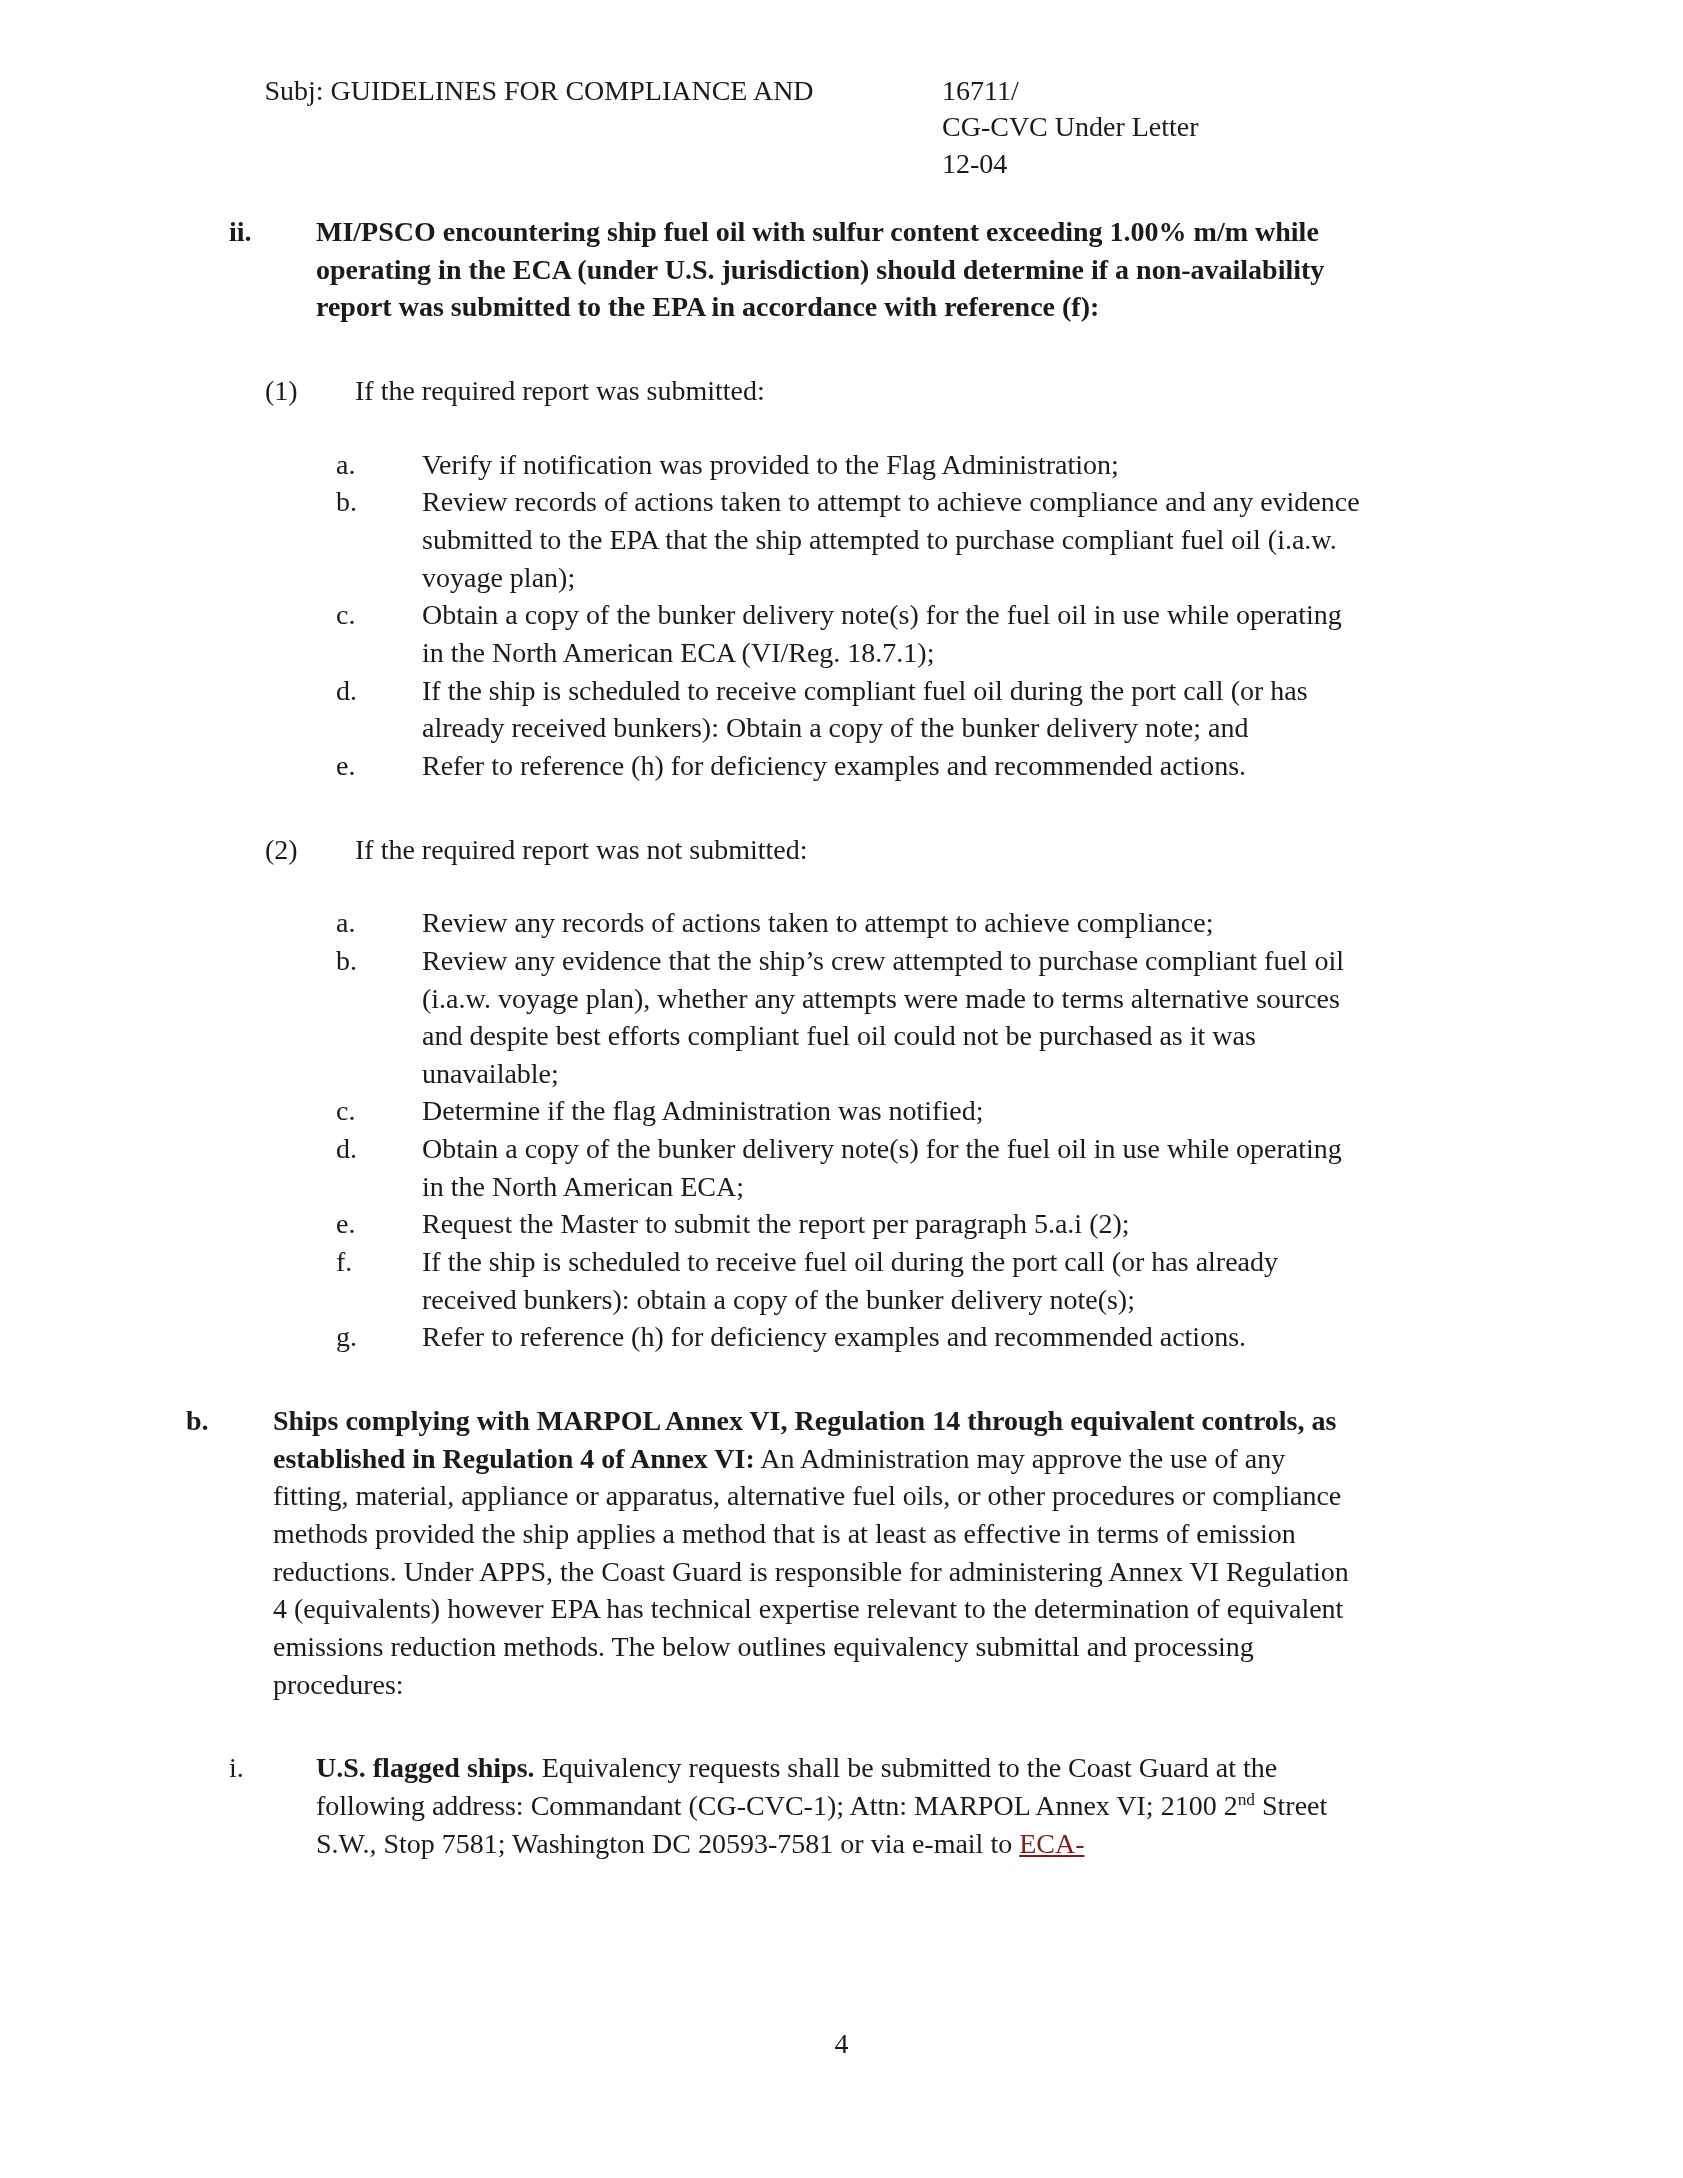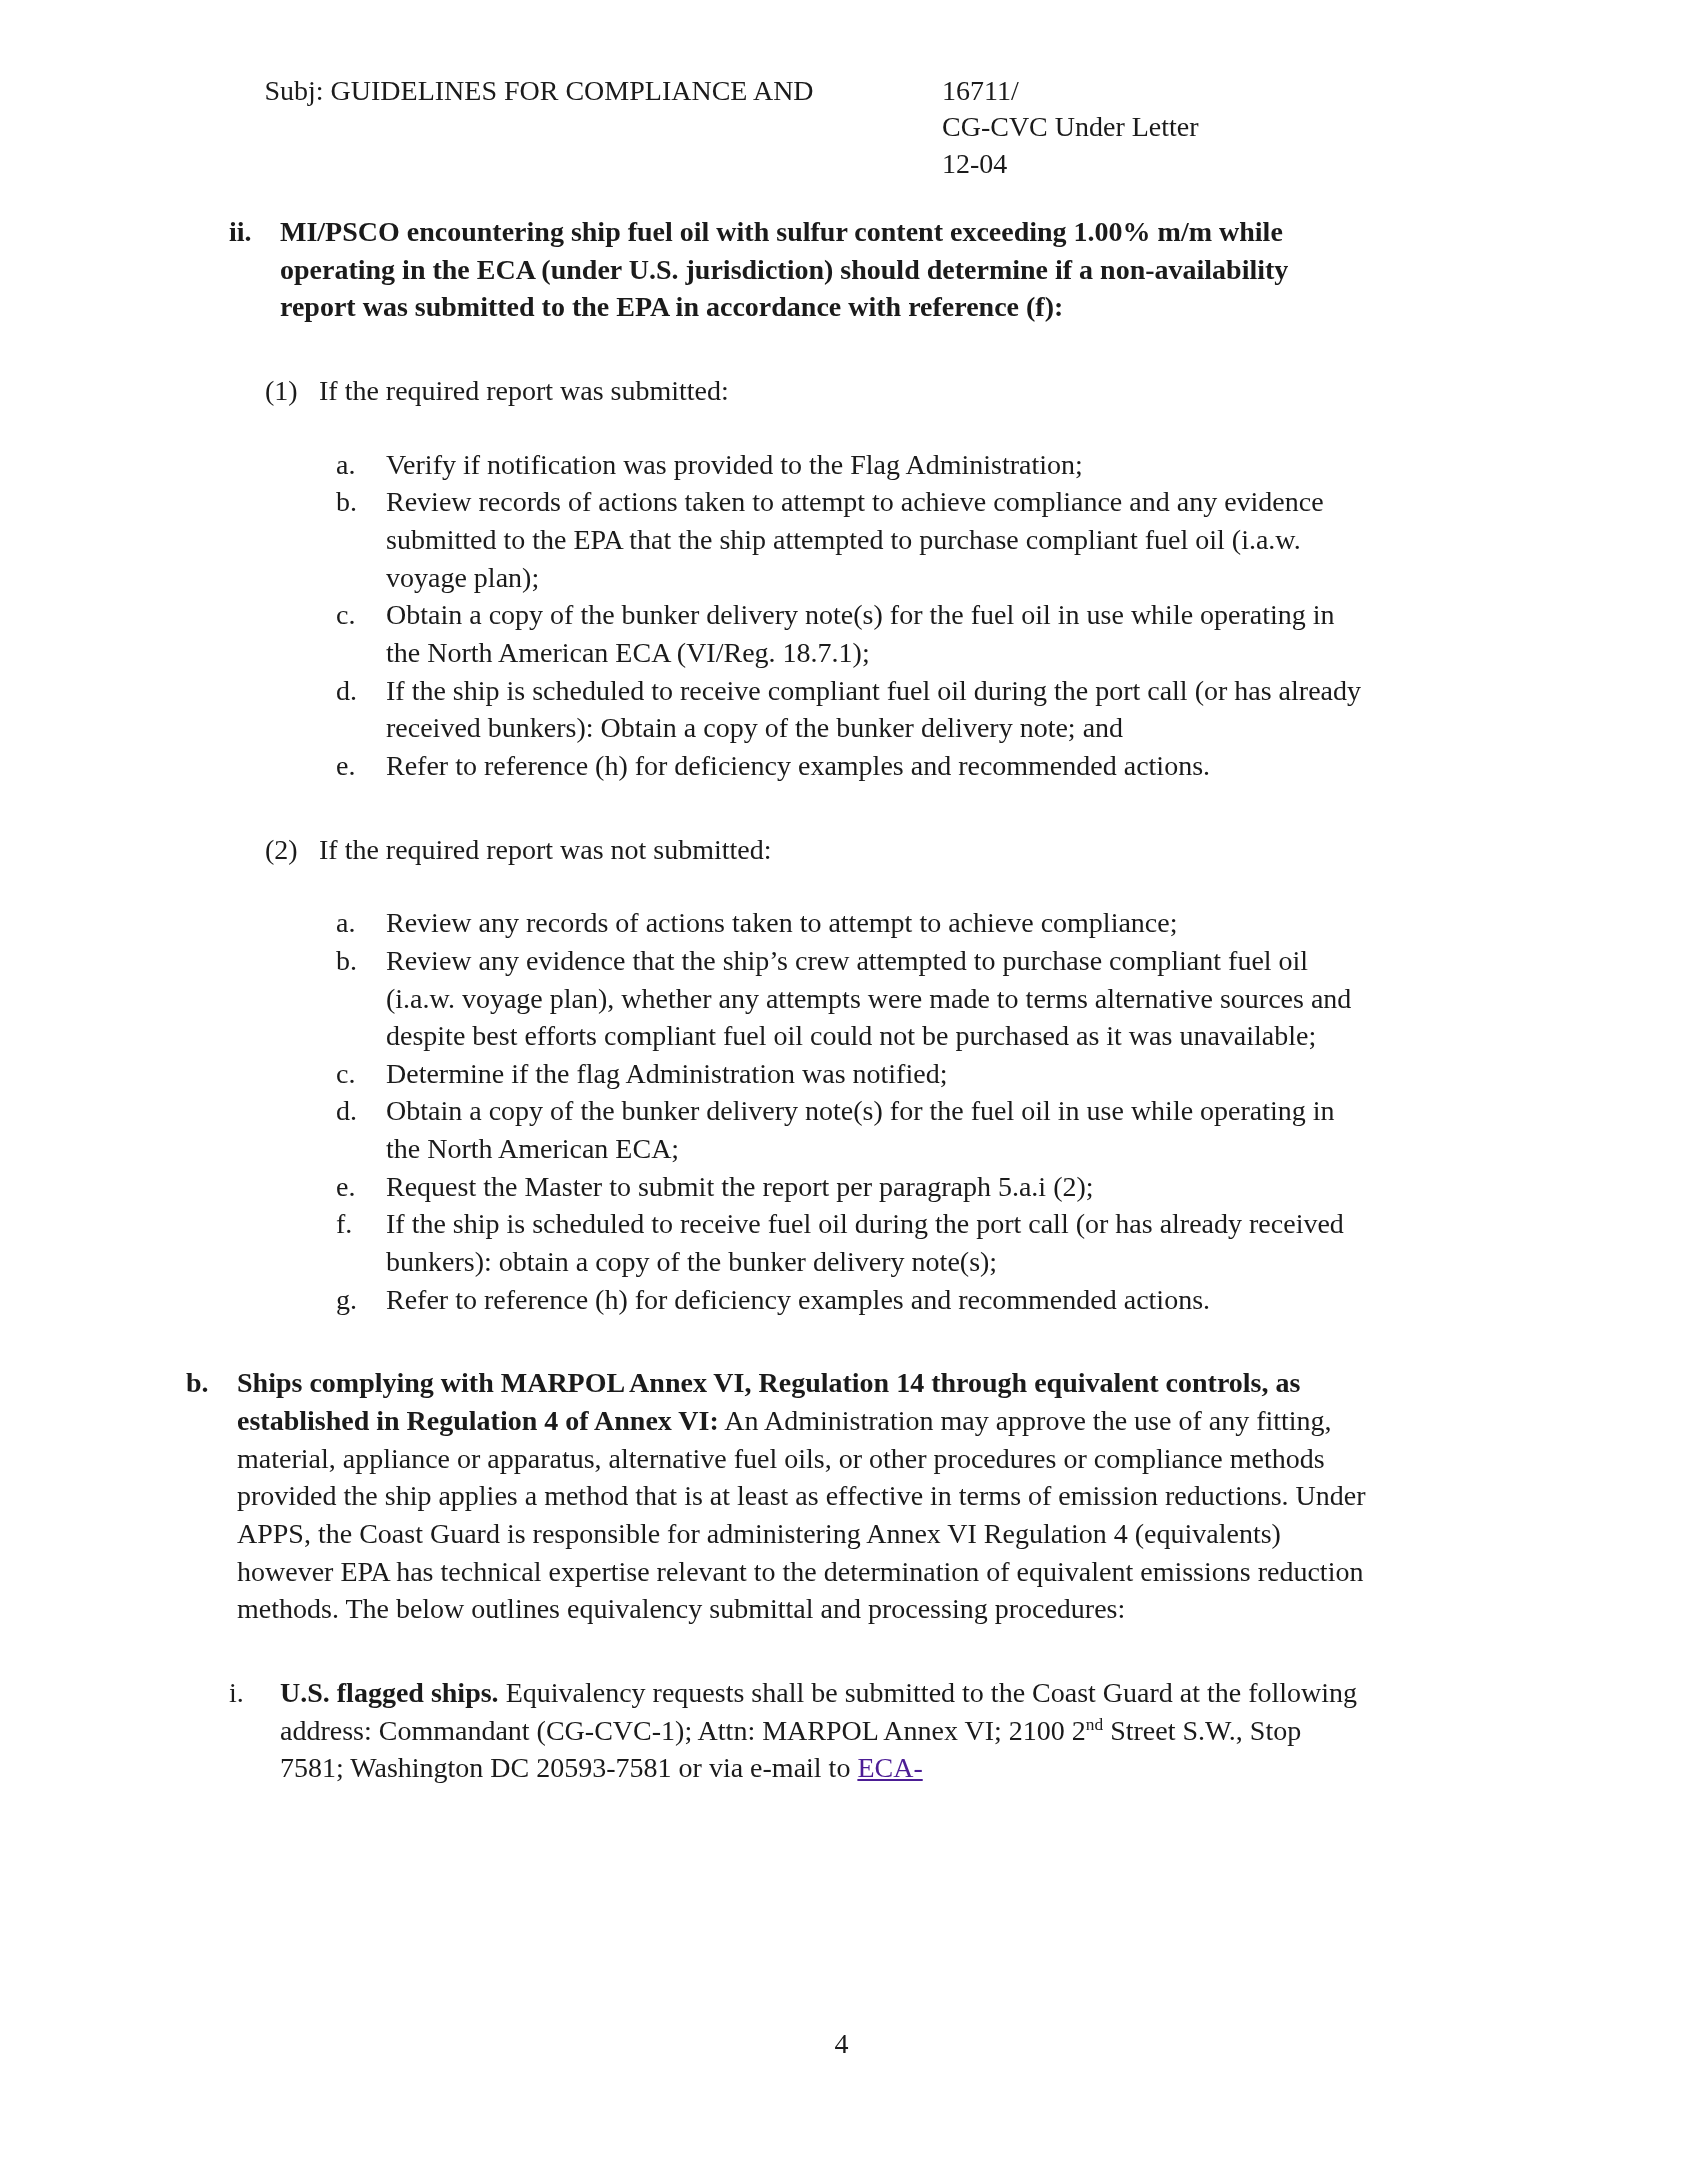--- a/index.html
+++ b/index.html
@@ -52,20 +52,21 @@
     left: 158px;
     width: 1208px;
     font-size: 28px;
     line-height: 1.345;
   }
 
   
   .row {
     display: flex;
     align-items: flex-start;
+    gap: 36px;
   }
   .marker {
     flex: 0 0 auto;
     text-align: left;
   }
   .txt {
     flex: 1 1 auto;
   }
 
   
@@ -94,21 +95,21 @@
   .lvl-top {
     margin-left: 28px;
   }
   .lvl-top .marker { width: 51px; }
   .gap-md { height: 36px; }
   .gap-lg { height: 46px; }
 
   .alpha-list .row { margin-bottom: 0px; }
 
   a.doclink {
-    color: #4c1d95;
+    color: #7f1d1d;
     text-decoration: underline;
   }
 
   sup {
     font-size: 0.62em;
     vertical-align: super;
     line-height: 0;
   }
 
   .page-number {

